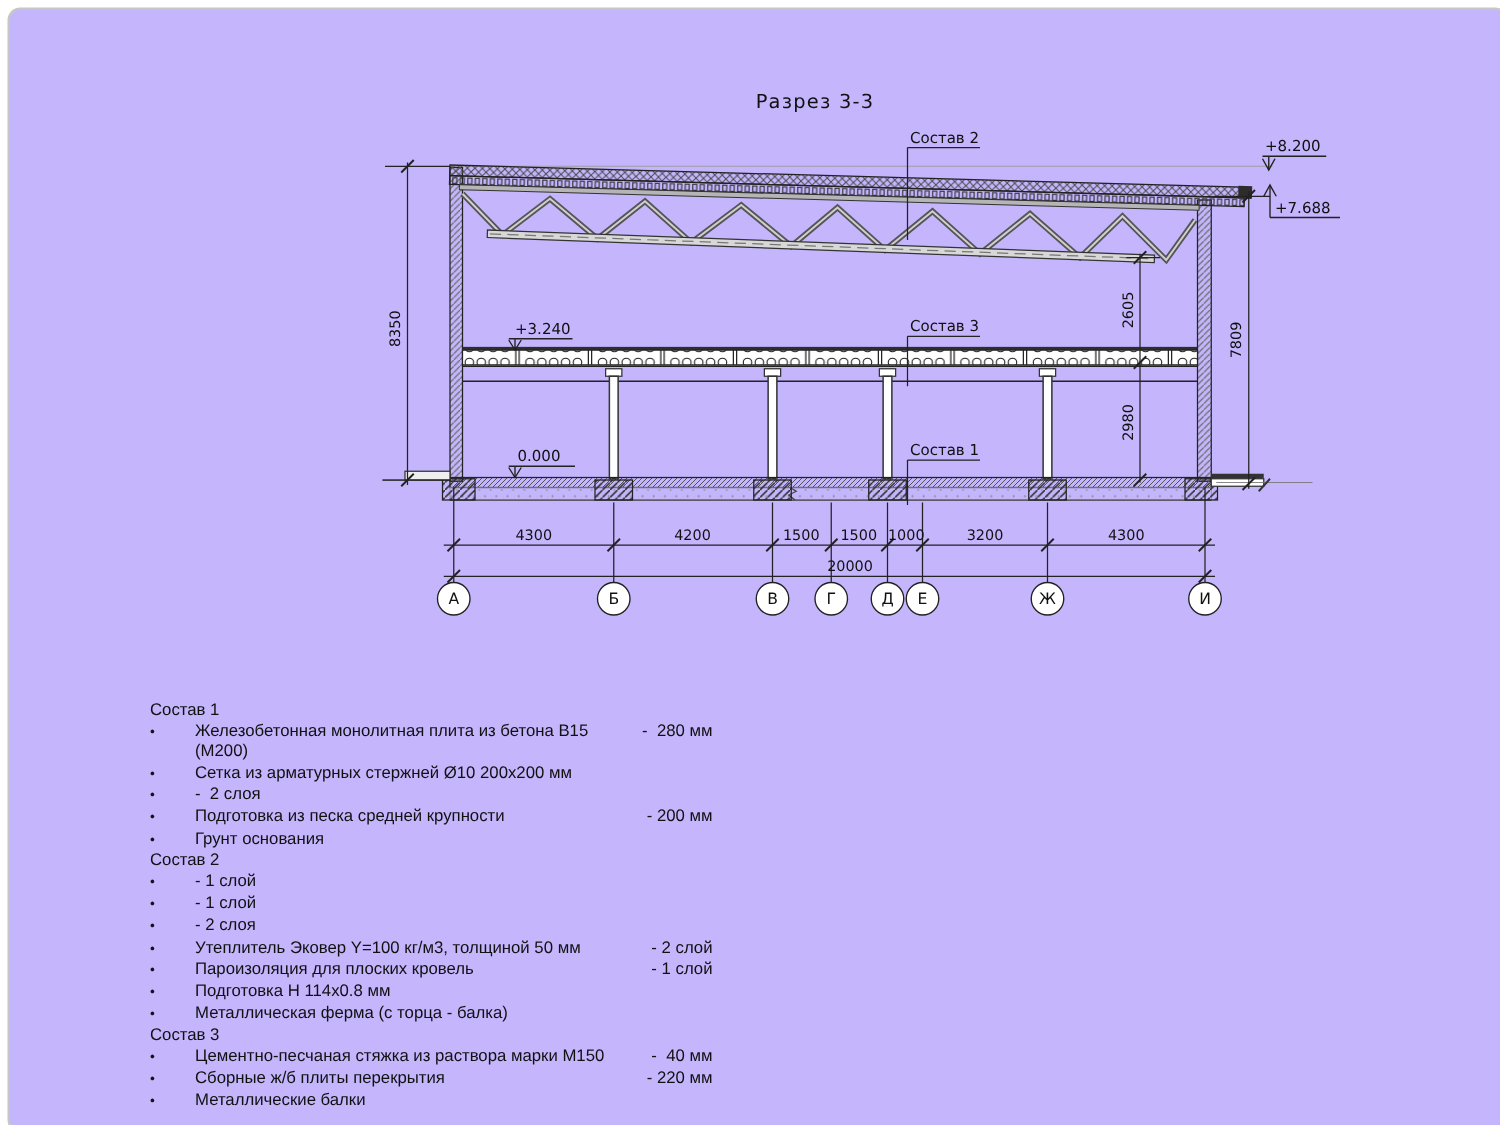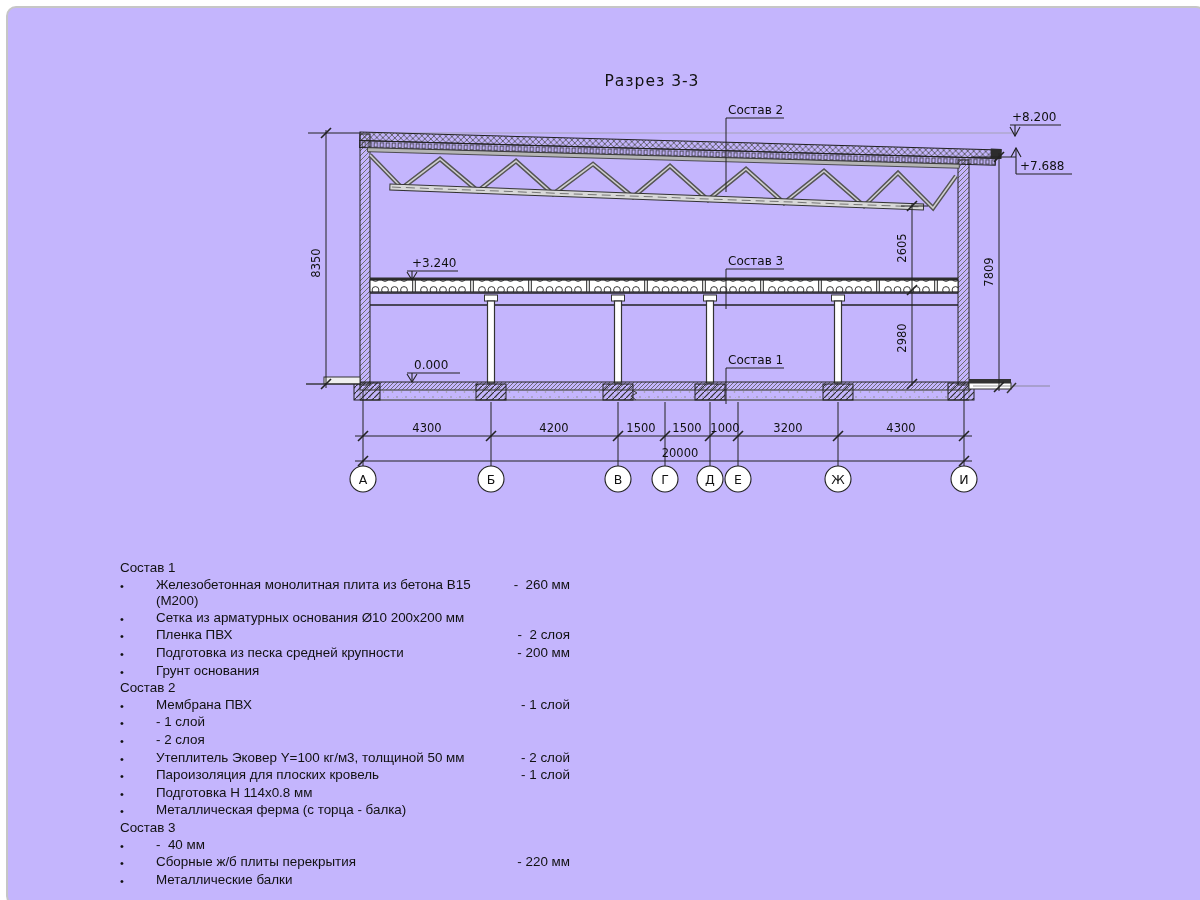--- a/index.html
+++ b/index.html
@@ -272,52 +272,50 @@
   </g>
 </svg>
 
 <div id="legend">
 
   <div class="lg-head">Состав 1</div>
   <div class="lg-row">
     <span class="lg-bullet">•</span>
         <span class="lg-indent"></span>
     <span class="lg-text">Железобетонная монолитная плита из бетона В15 (М200)</span>
-    <span class="lg-val">-  260 мм</span>
-  </div>
-  <div class="lg-row">
-    <span class="lg-bullet">•</span>
-        <span class="lg-indent"></span>
-    <span class="lg-text">Сетка из арматурных основания Ø10 200х200 мм</span>
-    <span class="lg-val"></span>
-  </div>
-  <div class="lg-row">
-    <span class="lg-bullet">•</span>
-        <span class="lg-indent"></span>
-    <span class="lg-text">Пленка ПВХ</span>
+    <span class="lg-val">-  280 мм</span>
+  </div>
+  <div class="lg-row">
+    <span class="lg-bullet">•</span>
+        <span class="lg-indent"></span>
+    <span class="lg-text">Сетка из арматурных стержней Ø10 200х200 мм</span>
+    <span class="lg-val"></span>
+  </div>
+  <div class="lg-row">
+    <span class="lg-bullet">•</span>
+        <span class="lg-indent"></span>
     <span class="lg-val">-  2 слоя</span>
   </div>
   <div class="lg-row">
     <span class="lg-bullet">•</span>
         <span class="lg-indent"></span>
     <span class="lg-text">Подготовка из песка средней крупности</span>
     <span class="lg-val">- 200 мм</span>
   </div>
   <div class="lg-row">
     <span class="lg-bullet">•</span>
         <span class="lg-indent"></span>
     <span class="lg-text">Грунт основания</span>
     <span class="lg-val"></span>
   </div>
 
   <div class="lg-head">Состав 2</div>
   <div class="lg-row">
     <span class="lg-bullet">•</span>
         <span class="lg-indent"></span>
-    <span class="lg-text">Мембрана ПВХ</span>
     <span class="lg-val">- 1 слой</span>
   </div>
   <div class="lg-row">
     <span class="lg-bullet">•</span>
         <span class="lg-indent"></span>
     <span class="lg-val">- 1 слой</span>
   </div>
   <div class="lg-row">
     <span class="lg-bullet">•</span>
         <span class="lg-indent"></span>
@@ -345,20 +343,21 @@
     <span class="lg-bullet">•</span>
         <span class="lg-indent"></span>
     <span class="lg-text">Металлическая ферма (с торца - балка)</span>
     <span class="lg-val"></span>
   </div>
 
   <div class="lg-head">Состав 3</div>
   <div class="lg-row">
     <span class="lg-bullet">•</span>
         <span class="lg-indent"></span>
+    <span class="lg-text">Цементно-песчаная стяжка из раствора марки М150</span>
     <span class="lg-val">-  40 мм</span>
   </div>
   <div class="lg-row">
     <span class="lg-bullet">•</span>
         <span class="lg-indent"></span>
     <span class="lg-text">Сборные ж/б плиты перекрытия</span>
     <span class="lg-val">- 220 мм</span>
   </div>
   <div class="lg-row">
     <span class="lg-bullet">•</span>

